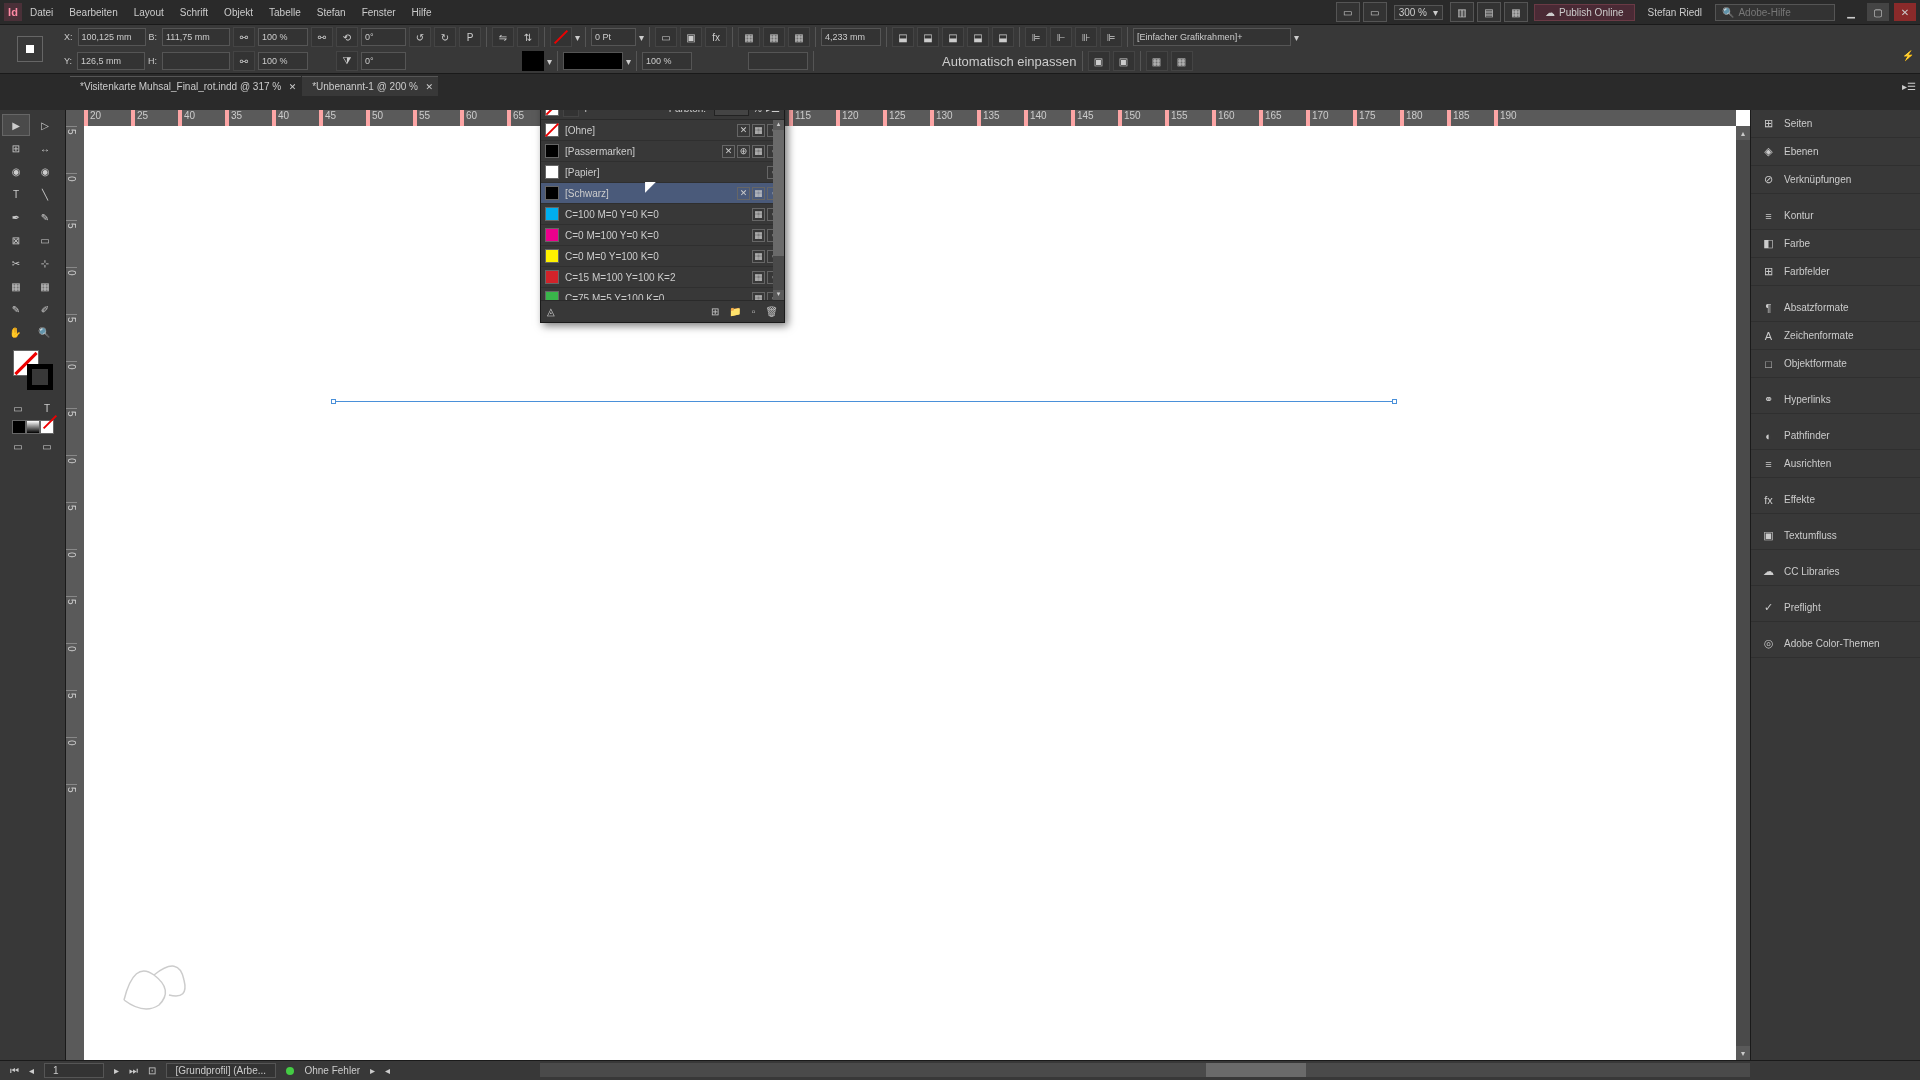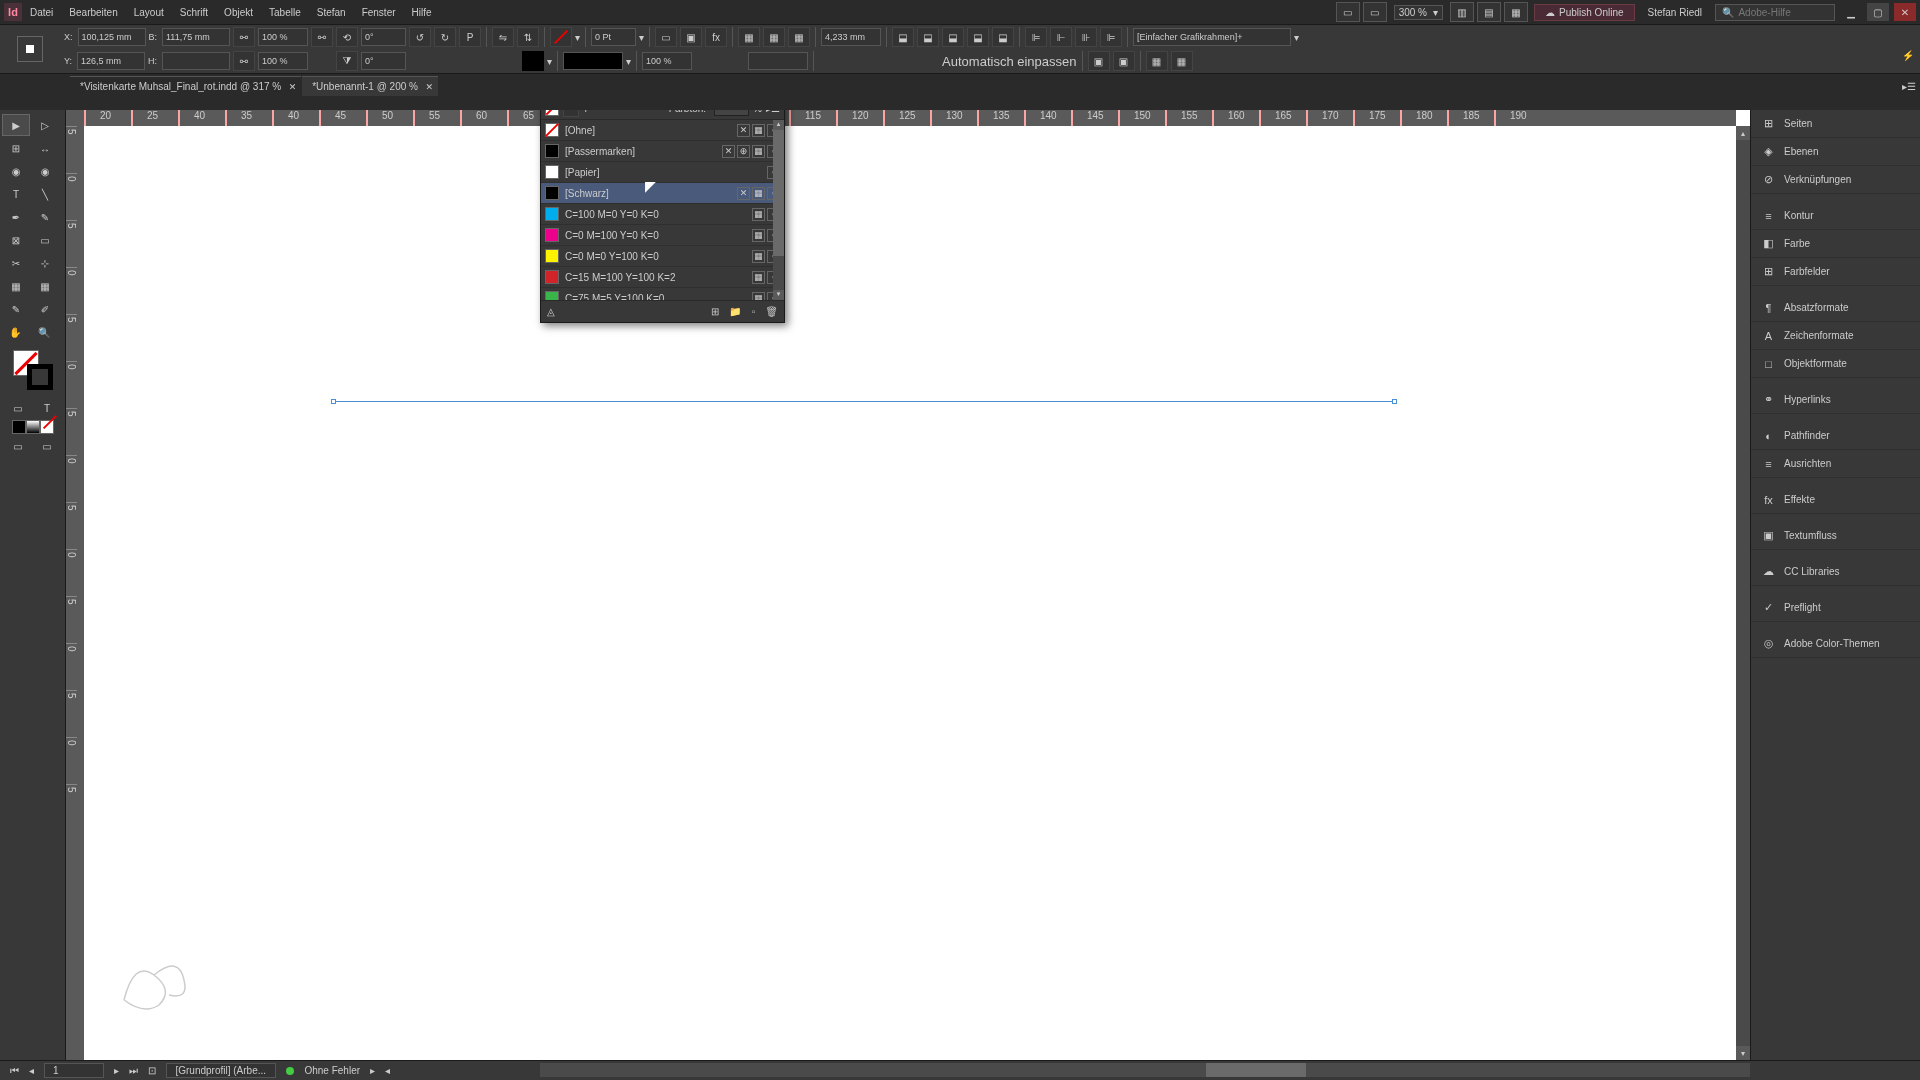--- a/index.html
+++ b/index.html
@@ -37,21 +37,21 @@
 .tool{width:28px;height:22px;display:flex;align-items:center;justify-content:center;border:1px solid transparent}
 .tool.sel{background:#4a4a4a;border:1px solid #666}
 .tool-swatch{width:40px;height:40px;position:relative;margin:6px auto}
 .swatch-fill{width:26px;height:26px;position:absolute;top:0;left:0;background:#fff;border:1px solid #666}
 .swatch-fill::after{content:"";position:absolute;width:30px;height:3px;background:#e00;transform:rotate(-45deg);top:11px;left:-3px}
 .swatch-stroke{width:26px;height:26px;position:absolute;bottom:0;right:0;border:5px solid #000;background:#383838}
 .mini-swatch{width:14px;height:14px;border:1px solid #666;display:inline-block}
 
 .canvas-area{flex:1;position:relative;background:#fff;overflow:hidden}
 .ruler-h{position:absolute;top:0;left:18px;right:14px;height:16px;background:#5a5a5a;display:flex;font-size:8px;color:#ccc;overflow:hidden}
-.ruler-h .tick{width:47px;border-left:2px solid #fca5a5;padding-left:14px;flex-shrink:0}
+.ruler-h .tick{width:47px;border-left:4px solid #fca5a5;padding-left:2px;flex-shrink:0}
 .ruler-v{position:absolute;top:16px;left:0;bottom:0;width:18px;background:#5a5a5a;font-size:8px;color:#ccc}
 .ruler-v .tick{height:47px;border-top:1px solid #888;padding-top:2px;writing-mode:vertical-lr}
 .ruler-corner{position:absolute;top:0;left:0;width:18px;height:16px;background:#5a5a5a}
 .page{position:absolute;top:16px;left:18px;right:14px;bottom:0;background:#fff}
 .blue-line{position:absolute;top:275px;left:250px;width:1060px;height:1px;border-top:1px solid #4a90d9}
 .blue-handle{width:5px;height:5px;border:1px solid #4a90d9;background:#fff;position:absolute;top:-3px}
 .logo-sketch{position:absolute;bottom:40px;left:20px;width:100px;height:80px}
 .scroll-v{position:absolute;top:16px;right:0;bottom:0;width:14px;background:#4a4a4a}
 .scroll-arrow{width:14px;height:14px;background:#5a5a5a;display:flex;align-items:center;justify-content:center;font-size:8px;position:absolute}
 

